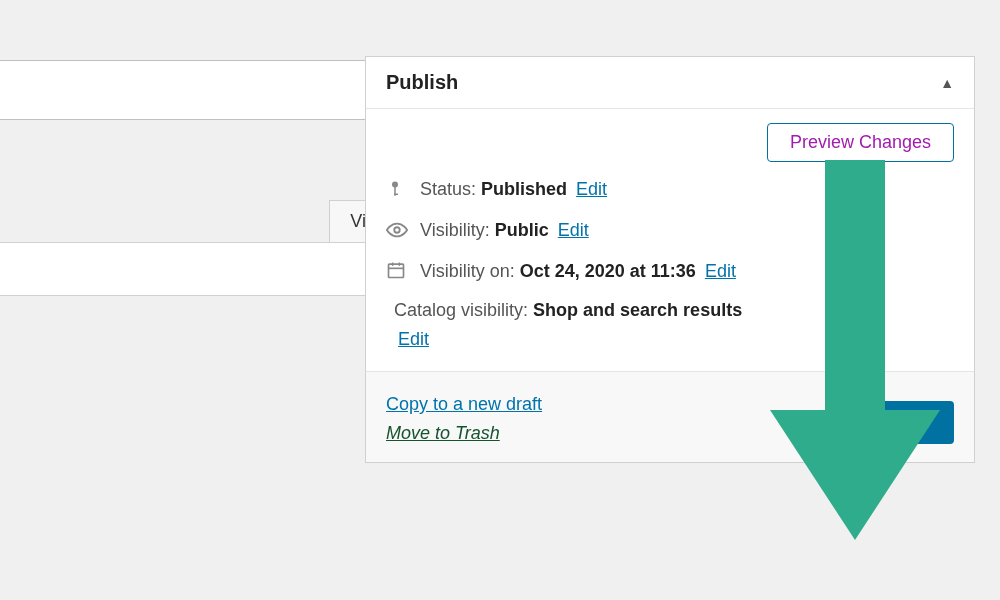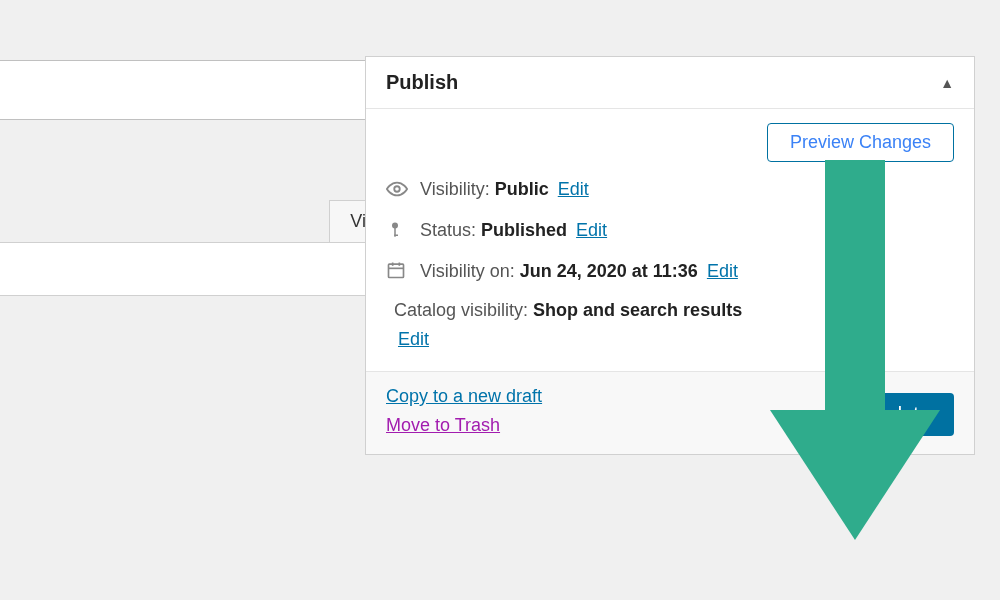--- a/index.html
+++ b/index.html
@@ -88,21 +88,21 @@
       font-size: 18px;
       color: #444;
     }
     .preview-row {
       display: flex;
       justify-content: flex-end;
       margin-bottom: 14px;
     }
     .preview-btn {
       border: 1px solid #0071a1;
-      color: #3b82f6;
+      color: #a21caf;
       background: #fff;
       padding: 8px 22px;
       font-size: 18px;
       border-radius: 4px;
       cursor: pointer;
     }
     .meta-row {
       display: flex;
       align-items: flex-start;
       gap: 12px;
@@ -124,34 +124,34 @@
     .edit-link {
       color: #0073aa;
       text-decoration: underline;
       cursor: pointer;
       margin-left: 4px;
     }
     .catalog-edit { display: block; margin-top: 2px; }
     .publish-footer {
       border-top: 1px solid #e5e5e5;
       background: #f8f8f8;
-      padding: 14px 20px 18px 20px;
+      padding: 22px 20px 18px 20px;
       display: flex;
       justify-content: space-between;
       align-items: flex-end;
       gap: 28px;
     }
     .footer-links {
       display: flex;
       flex-direction: column;
       gap: 8px;
       font-size: 18px;
     }
     .copy-link { color: #0073aa; text-decoration: underline; cursor: pointer; }
-    .trash-link { color: #a21caf; text-decoration: underline; cursor: pointer; }
+    .trash-link { color: #14532d; text-decoration: underline; cursor: pointer; font-style: italic; }
     .update-btn {
       background: #0071a1;
       color: #fff;
       border: none;
       padding: 10px 24px;
       font-size: 20px;
       border-radius: 4px;
       cursor: pointer;
     }
     .arrow-overlay {
@@ -189,57 +189,57 @@
   <div class="publish-header">
     <h2>Publish</h2>
     <span class="collapse-toggle">▲</span>
   </div>
   <div class="publish-body">
     <div class="preview-row">
       <button class="preview-btn">Preview Changes</button>
     </div>
     <div class="meta-row">
       <span class="meta-icon">
-        <svg width="22" height="22" viewBox="0 0 24 24" fill="none" stroke="#888" stroke-width="2">
-            <path d="M1 12s4-7 11-7 11 7 11 7-4 7-11 7S1 12 1 12z"></path>
-            <circle cx="12" cy="12" r="3"></circle>
-          </svg>
-      </span>
-      <span class="meta-text">
-        <span class="label">Visibility:</span>
-        <span class="value">Public</span>
-        <a class="edit-link">Edit</a>
-      </span>
-    </div>
-    <div class="meta-row">
-      <span class="meta-icon">
         <svg width="18" height="22" viewBox="0 0 24 24" fill="#888">
             <circle cx="12" cy="6" r="4"></circle>
             <rect x="11" y="9" width="2" height="12"></rect>
             <rect x="11" y="18" width="5" height="2"></rect>
           </svg>
       </span>
       <span class="meta-text">
         <span class="label">Status:</span>
         <span class="value">Published</span>
+        <a class="edit-link">Edit</a>
+      </span>
+    </div>
+    <div class="meta-row">
+      <span class="meta-icon">
+        <svg width="22" height="22" viewBox="0 0 24 24" fill="none" stroke="#888" stroke-width="2">
+            <path d="M1 12s4-7 11-7 11 7 11 7-4 7-11 7S1 12 1 12z"></path>
+            <circle cx="12" cy="12" r="3"></circle>
+          </svg>
+      </span>
+      <span class="meta-text">
+        <span class="label">Visibility:</span>
+        <span class="value">Public</span>
         <a class="edit-link">Edit</a>
       </span>
     </div>
     <div class="meta-row">
       <span class="meta-icon">
         <svg width="20" height="20" viewBox="0 0 24 24" fill="none" stroke="#888" stroke-width="2">
             <rect x="3" y="5" width="18" height="16" rx="1"></rect>
             <line x1="3" y1="10" x2="21" y2="10"></line>
             <line x1="8" y1="3" x2="8" y2="7"></line>
             <line x1="16" y1="3" x2="16" y2="7"></line>
           </svg>
       </span>
       <span class="meta-text">
         <span class="label">Visibility on:</span>
-        <span class="value">Jun 24, 2020 at 11:36</span>
+        <span class="value">Oct 24, 2020 at 11:36</span>
         <a class="edit-link">Edit</a>
       </span>
     </div>
     <div class="meta-row">
       <span class="meta-text" style="margin-left:8px">
         <span class="label">Catalog visibility:</span>
         <span class="value">Shop and search results</span>
         <a class="edit-link catalog-edit">Edit</a>
       </span>
     </div>

